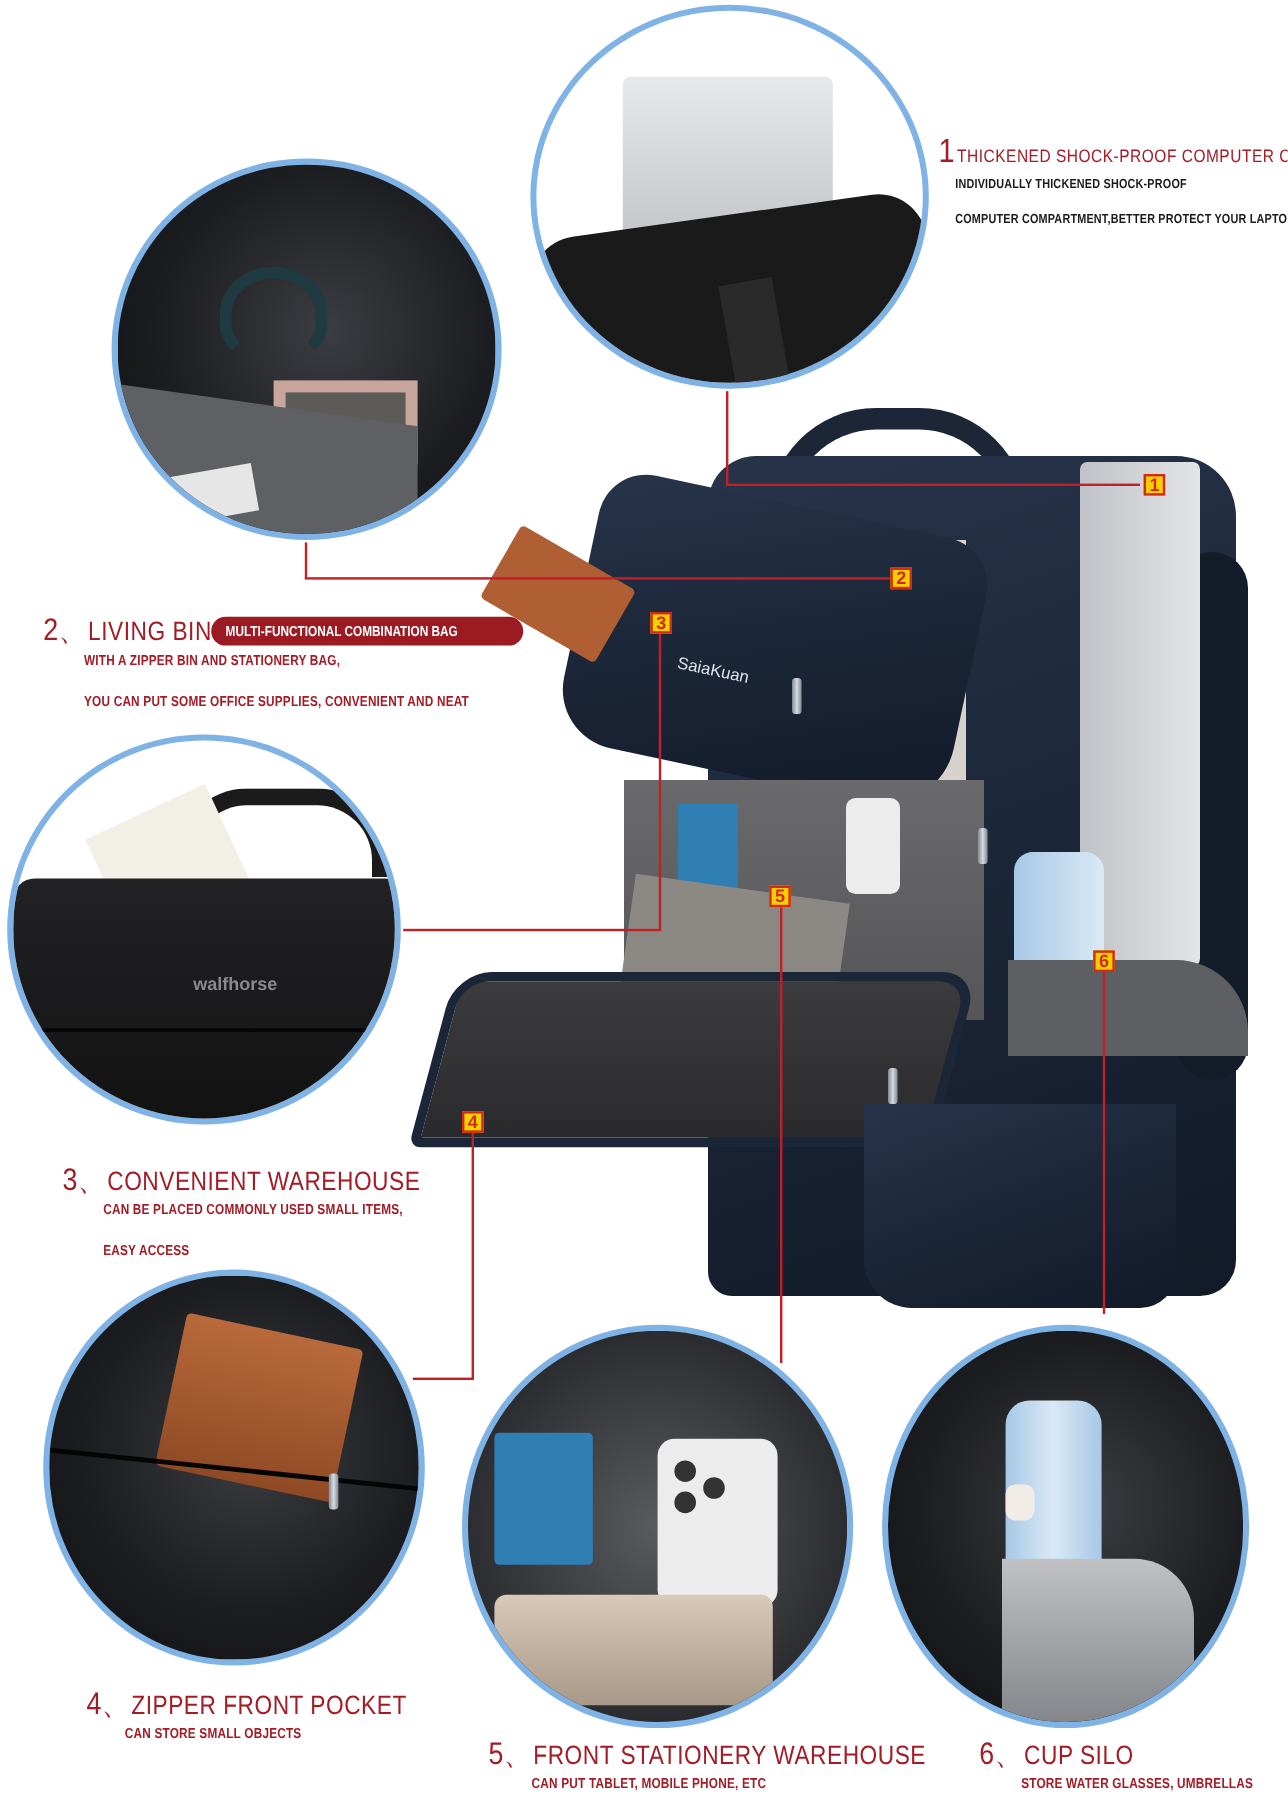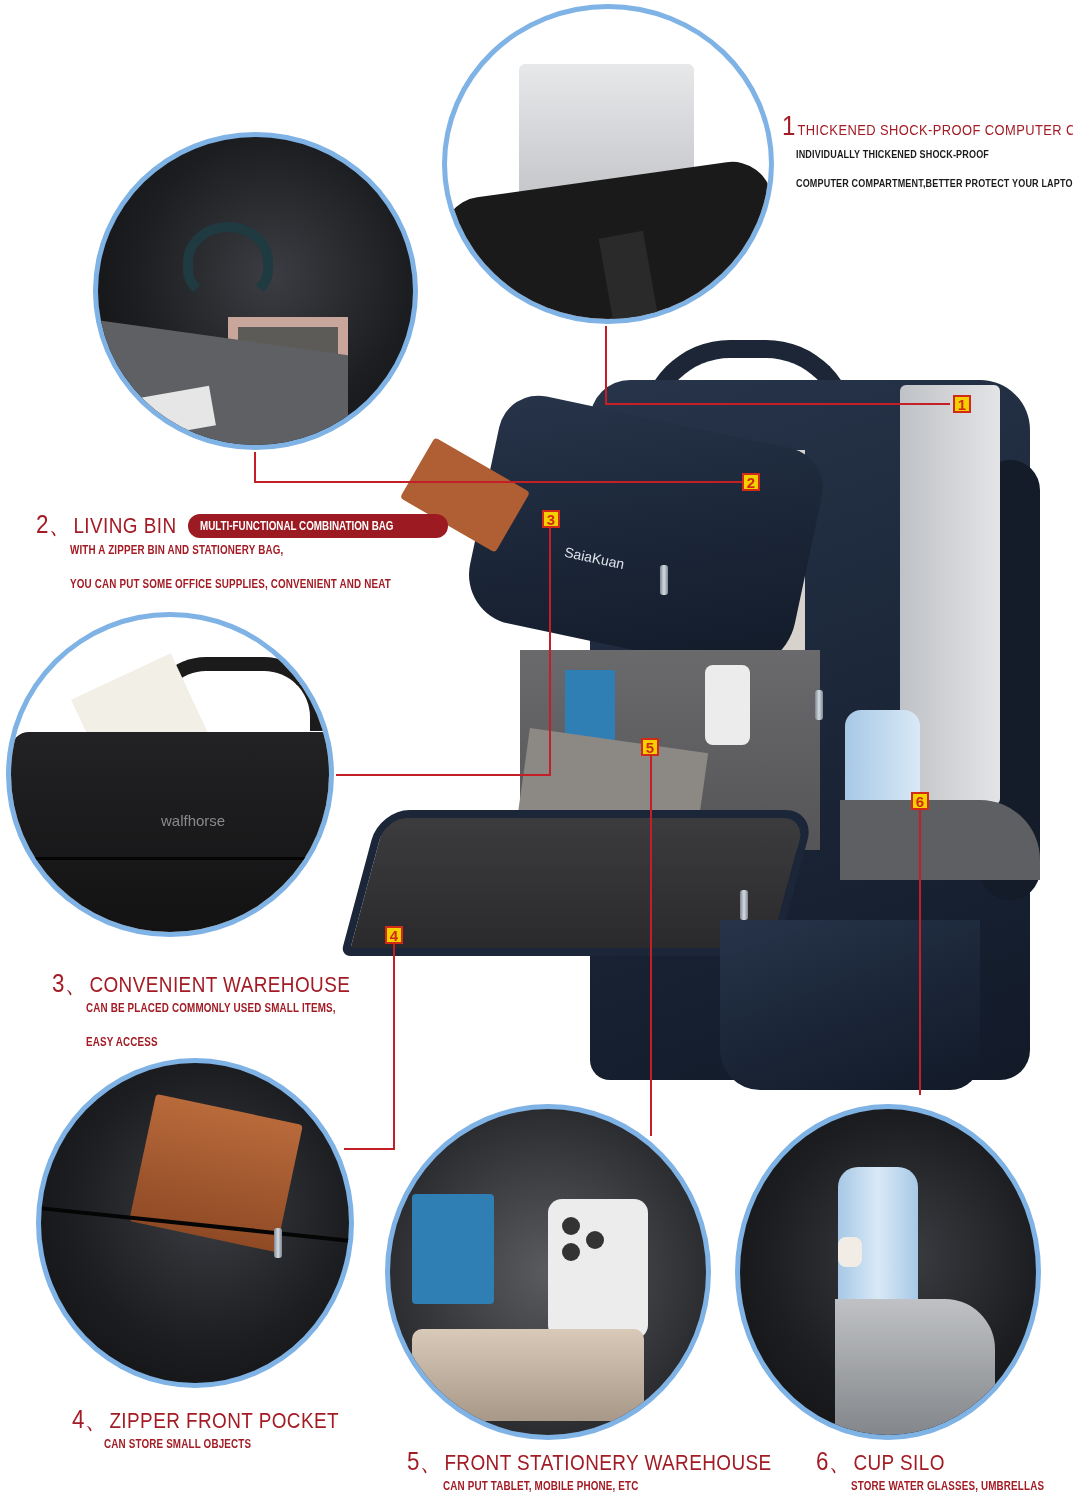--- a/index.html
+++ b/index.html
@@ -64,21 +64,21 @@
     <span class="abs" style="left:78px;top:128px;width:22px;height:18px;background:#f4f4f4;border-radius:50%;"></span>
   </div>
   <div class="abs" style="left:0;top:170px;width:332px;height:160px;background:#1a1a1b;border-radius:40px 40px 0 0;transform:rotate(-8deg);"></div>
   <div class="abs" style="left:160px;top:225px;width:45px;height:100px;background:#2a2a2b;transform:rotate(-10deg);"></div>
 </div>
 
 <div class="circle" style="left:6px;top:612px;width:328px;height:325px;background:#ffffff;">
   <div class="abs" style="left:135px;top:40px;width:150px;height:60px;border:14px solid #1b1b1c;border-bottom:none;border-radius:60px 60px 0 0;"></div>
   <div class="abs" style="left:75px;top:55px;width:110px;height:95px;background:#f2efe7;transform:rotate(-25deg);"></div>
   <div class="abs" style="left:0;top:115px;width:328px;height:220px;background:linear-gradient(180deg,#222224,#111112);border-radius:18px 18px 0 0;">
-    <span class="abs" style="left:150px;top:80px;color:#8a8a8c;font-weight:normal;font-size:15px;">walfhorse</span>
+    <span class="abs" style="left:150px;top:80px;color:#8a8a8c;font-weight:bold;font-size:15px;">walfhorse</span>
     <span class="abs" style="left:0;top:125px;width:328px;height:3px;background:#050505;"></span>
   </div>
 </div>
 
 <div class="circle" style="left:36px;top:1058px;width:318px;height:330px;">
   <div class="abs" style="left:100px;top:45px;width:150px;height:130px;background:linear-gradient(180deg,#b96a3b,#8f4a25);transform:rotate(12deg);border-radius:4px;"></div>
   <div class="abs" style="left:0;top:160px;width:318px;height:4px;background:#050505;transform:rotate(6deg);"></div>
   <div class="zip" style="left:233px;top:165px;"></div>
 </div>
 
@@ -160,21 +160,21 @@
 
 <div class="h-title" style="left:782px;top:110px;font-size:15px;">
   <span class="num" style="font-size:28px;">1</span><span>THICKENED SHOCK-PROOF COMPUTER COMPARTMENT</span>
 </div>
 <div class="h-sub dark" style="left:796px;top:148px;font-size:11px;">INDIVIDUALLY THICKENED SHOCK-PROOF</div>
 <div class="h-sub dark" style="left:796px;top:177px;font-size:11px;">COMPUTER COMPARTMENT,BETTER PROTECT YOUR LAPTOP</div>
 
 <div class="h-title" style="left:36px;top:507px;">
   <span class="num">2、</span><span>LIVING BIN</span>
 </div>
-<div class="pill" style="left:188px;top:514px;"><span>MULTI-FUNCTIONAL COMBINATION BAG</span></div>
+<div class="pill" style="left:176px;top:514px;"><span>MULTI-FUNCTIONAL COMBINATION BAG</span></div>
 <div class="h-sub" style="left:70px;top:543px;">WITH A ZIPPER BIN AND STATIONERY BAG,</div>
 <div class="h-sub" style="left:70px;top:577px;">YOU CAN PUT SOME OFFICE SUPPLIES, CONVENIENT AND NEAT</div>
 
 <div class="h-title" style="left:52px;top:966px;">
   <span class="num">3、</span><span>CONVENIENT WAREHOUSE</span>
 </div>
 <div class="h-sub" style="left:86px;top:1001px;">CAN BE PLACED COMMONLY USED SMALL ITEMS,</div>
 <div class="h-sub" style="left:86px;top:1035px;">EASY ACCESS</div>
 
 <div class="h-title" style="left:72px;top:1402px;">

